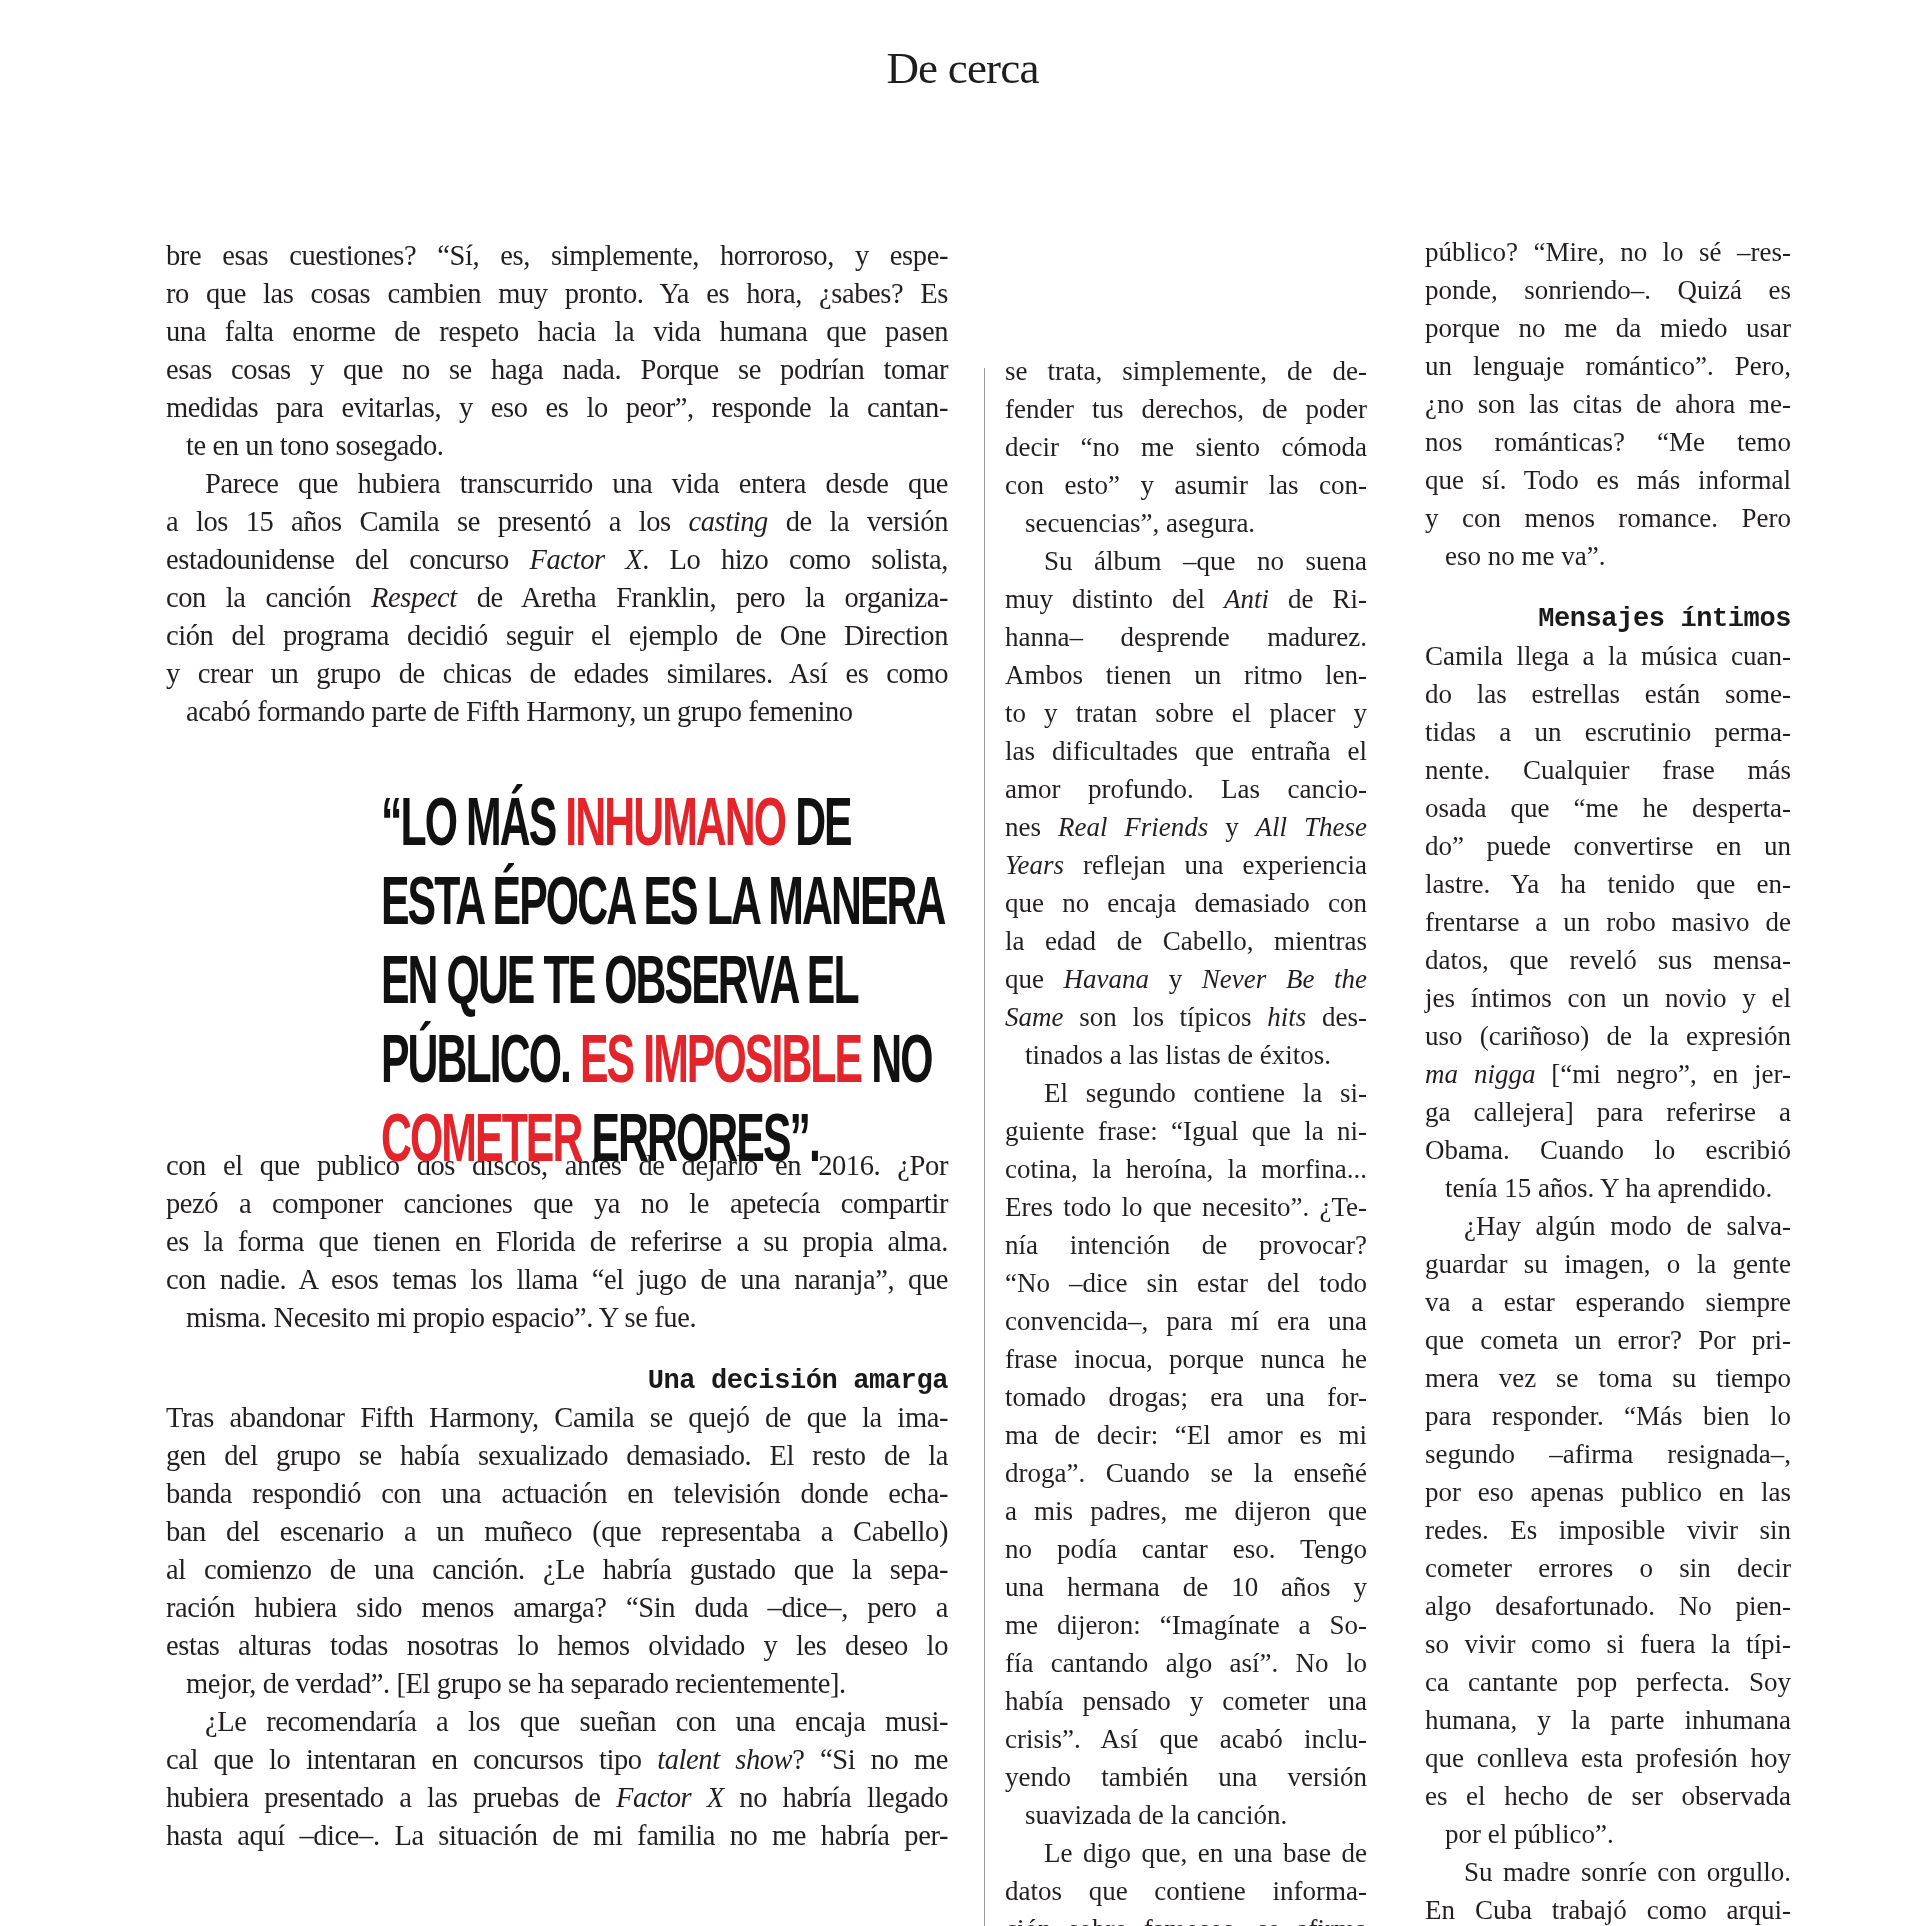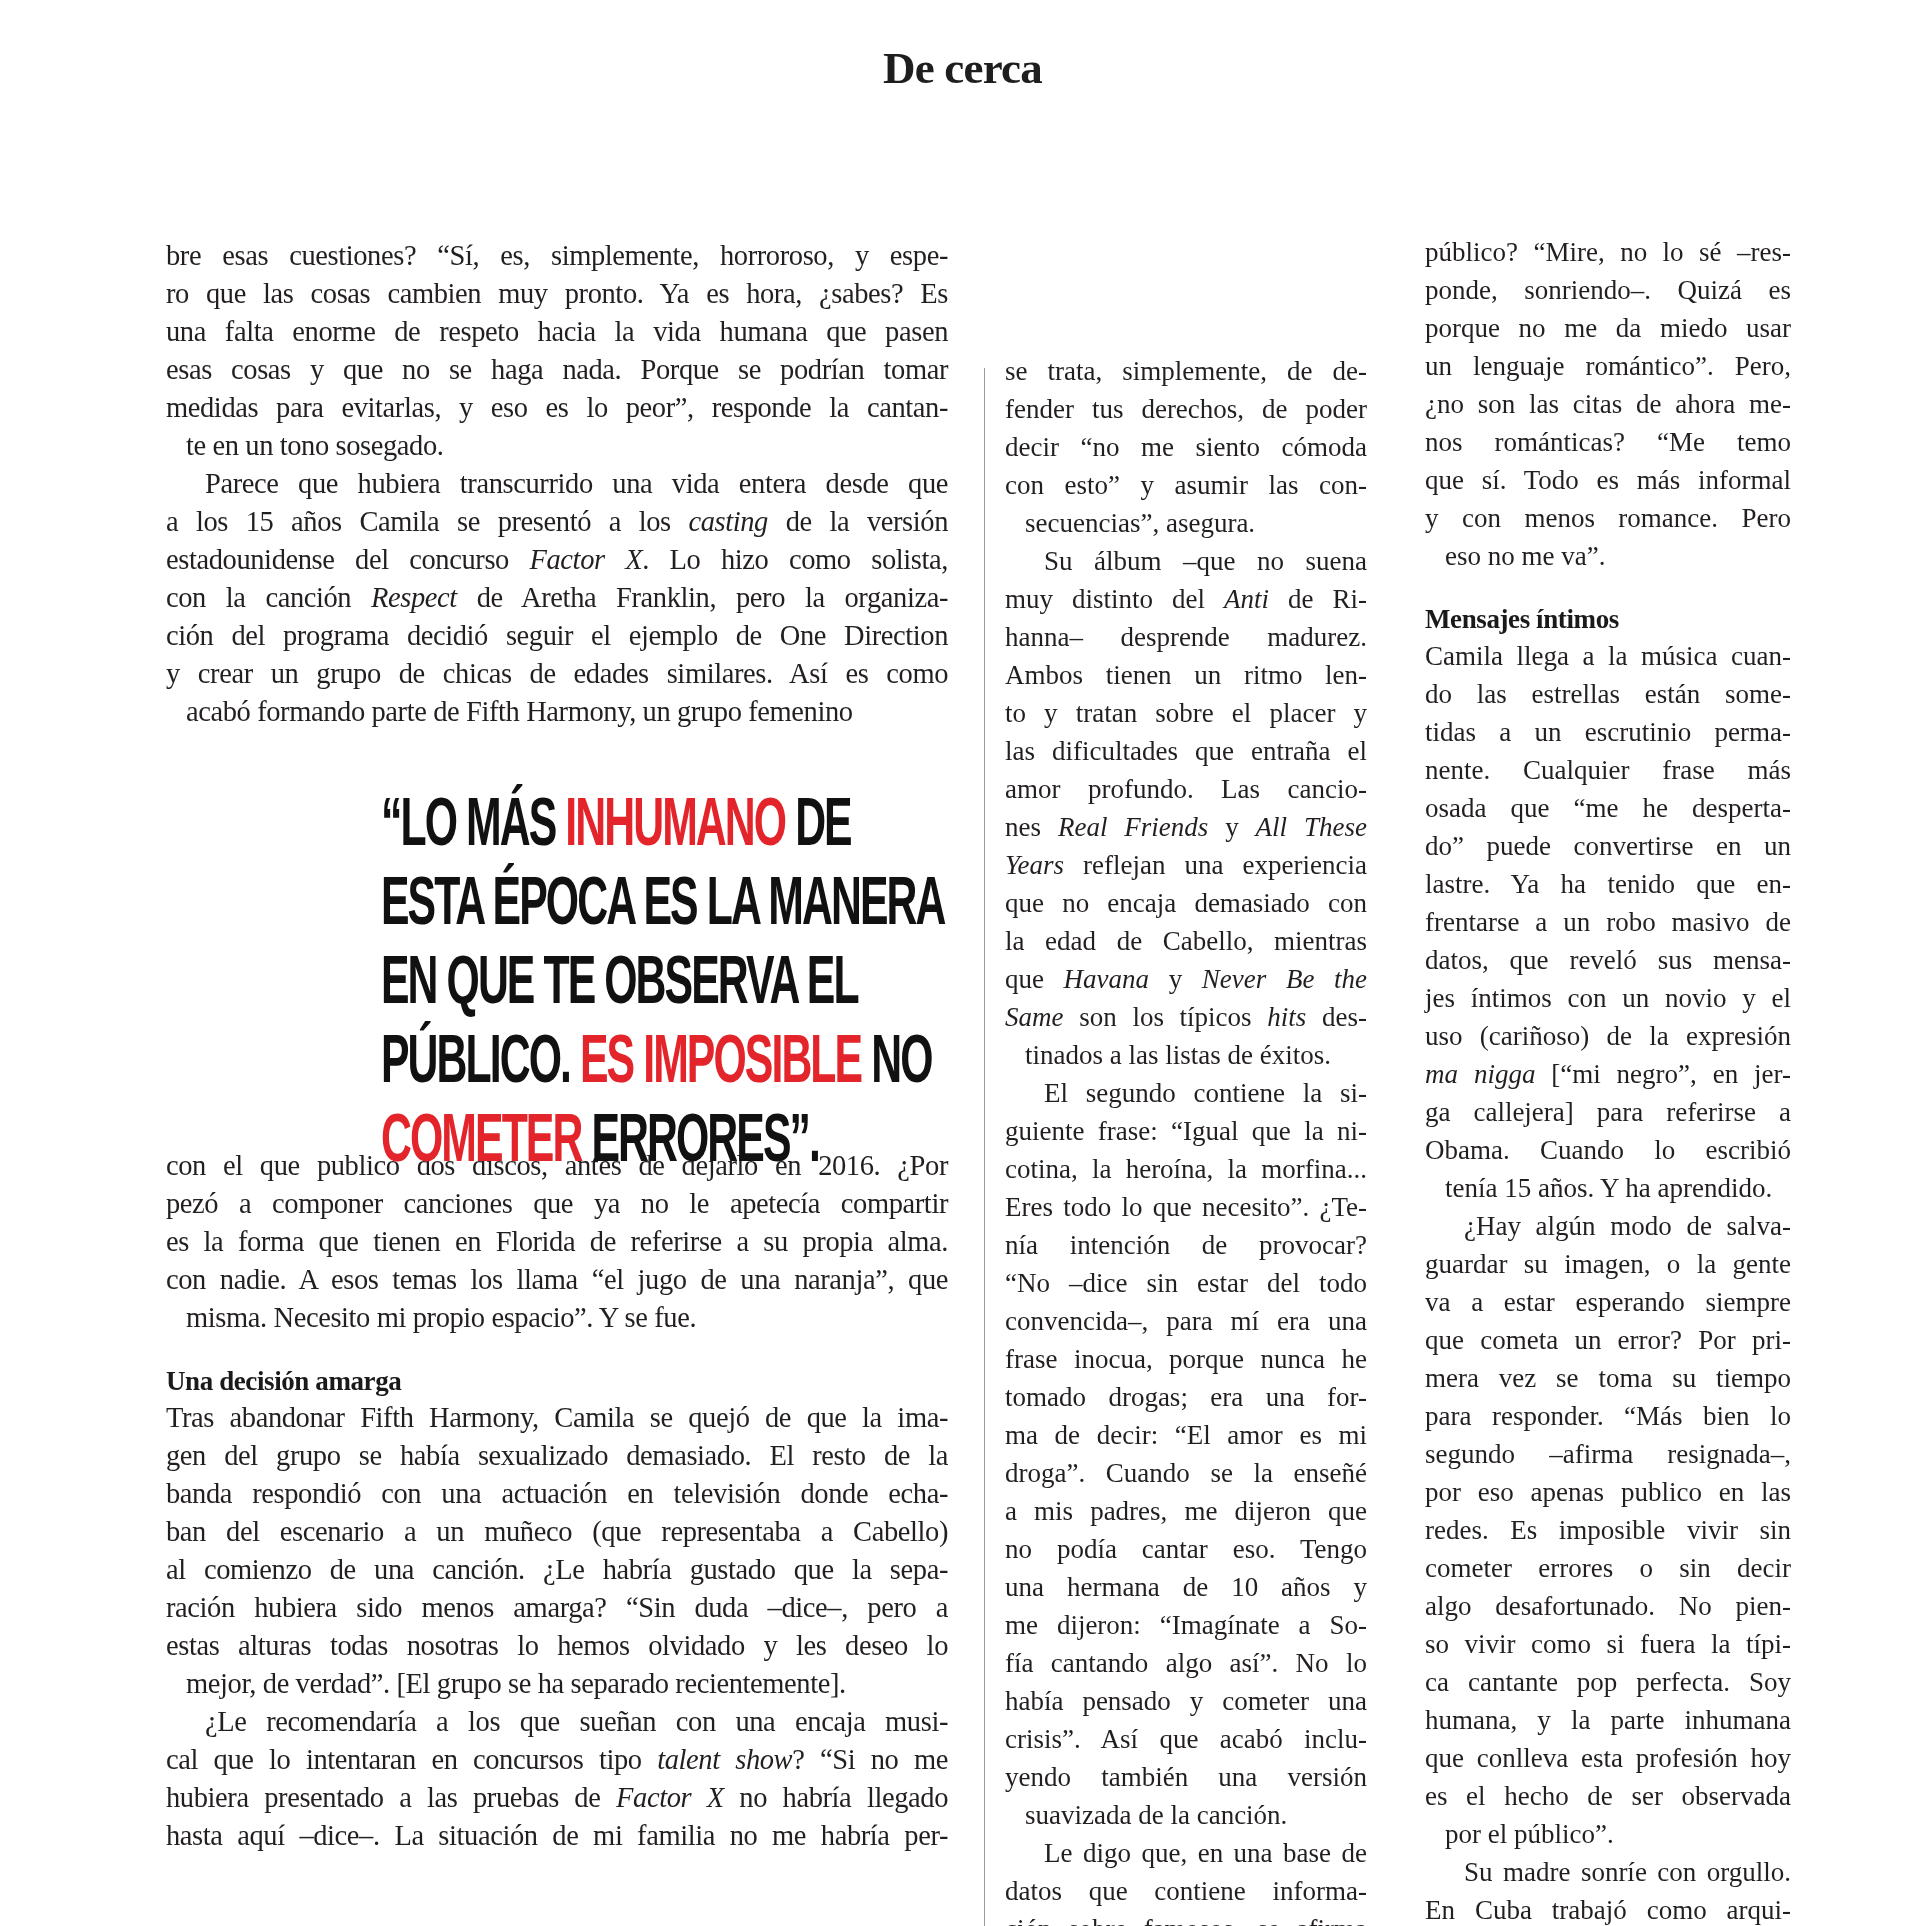--- a/index.html
+++ b/index.html
@@ -1,34 +1,34 @@
 <!DOCTYPE html>
 <html style="font-size:6.2px"><head>
 <meta charset="utf-8">
 <style>
   html, body { margin:0; padding:0; background:#ffffff; }
   body { width:1926px; height:2522px; position:relative; overflow:hidden; color:#231f20; }
   .section-title {
     position:absolute; left:770px; top:42px; width:385px; text-align:center;
-    font-family:"Liberation Serif", serif; font-weight:bold; font-size:45px;
+    font-family:"Liberation Serif", serif; font-weight:normal; font-size:45px;
     letter-spacing:-0.8px; color:#1e1e1e;
   }
   .col { position:absolute; font-family:"Liberation Serif", serif; color:#231f20; }
   .col .ln { display:block; white-space:nowrap; text-align:justify; text-align-last:justify; height:38px; line-height:38px; }
   .col .ln.last { text-align-last:left;margin-left:20px; }
   .col .ln.indent { padding-left:39px; }
   .col1 { left:166px; top:237px; width:782px; font-size:28.5px; letter-spacing:-0.4px; }
   .col1 .ln { height:38px; line-height:38px; }
   .col2 { left:1005px; top:352px; width:362px; font-size:27px; }
   .col2 .ln { height:38px; line-height:38px; }
   .col3 { left:1425px; top:233px; width:366px; font-size:27px; }
   .col3 .ln { height:38px; line-height:38px; }
   .subhead {
-    display:block; font-family:Liberation Serif, serif; font-weight:bold;
-    font-size:27px; height:35px; line-height:35px; letter-spacing:-0.4px; color:#1a1a1a;
+    display:block; font-family:Liberation Mono, monospace; font-weight:bold;
+    font-size:27px; height:35px; line-height:35px; letter-spacing:-0.4px; color:#1a1a1a;text-align:right;
   }
   .gap { display:block; height:27px; }
   i { font-style:italic; }
   .col-rule { position:absolute; left:984px; top:368px; width:1.2px; height:2088px; background:#9a9a9a; }
   .pullquote {
     position:absolute; left:381px; top:782px; width:570px;
     font-family:"Liberation Sans", sans-serif; font-weight:bold; font-size:69px;
     line-height:79px; letter-spacing:-3.1px; transform:scaleX(0.62); transform-origin:left top;
     color:#111111; white-space:nowrap;
   }

